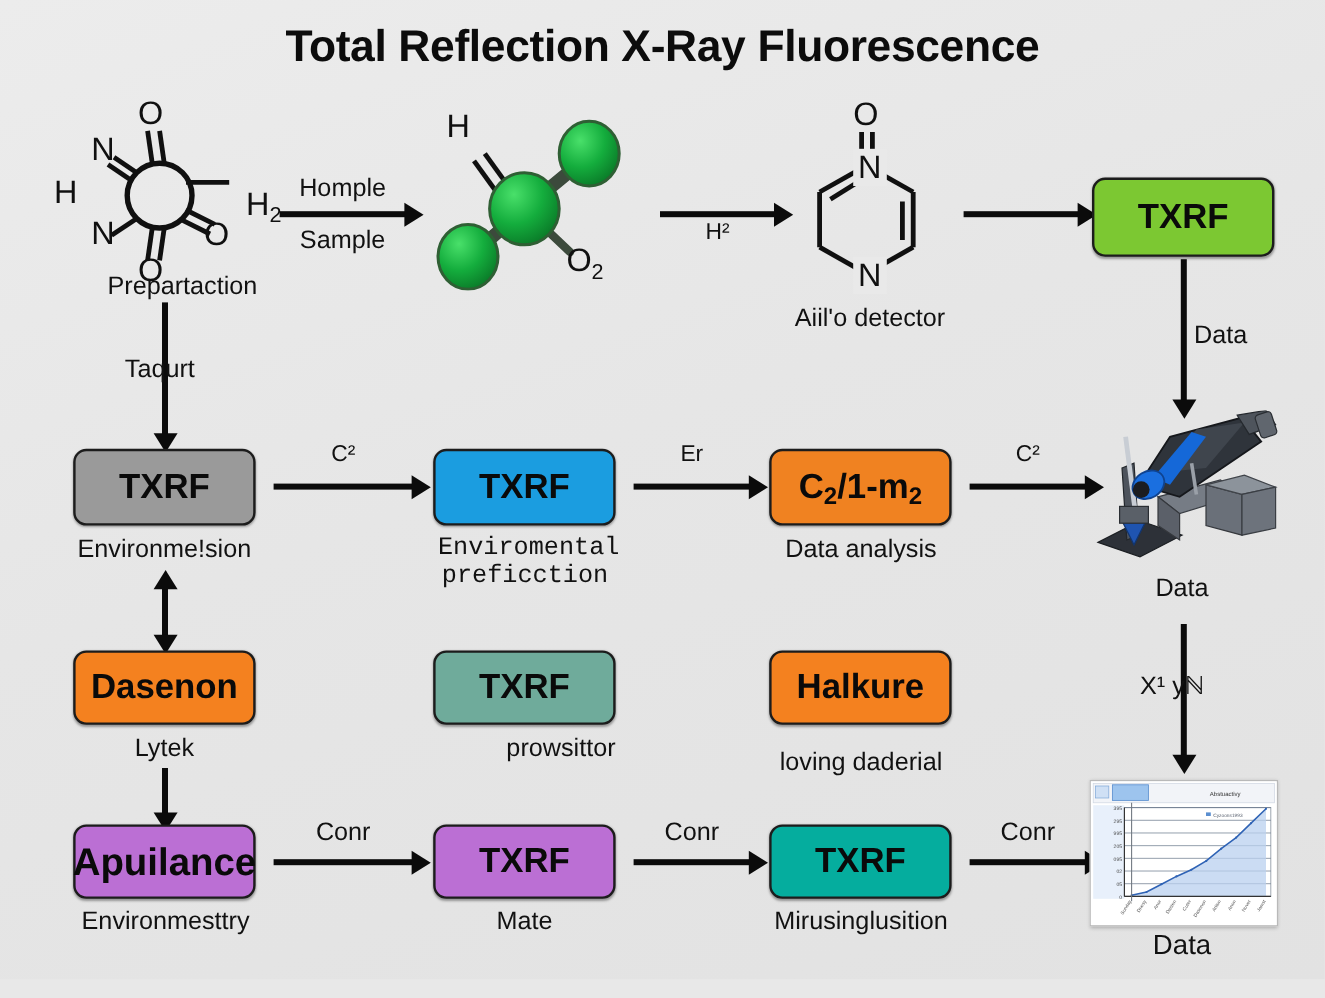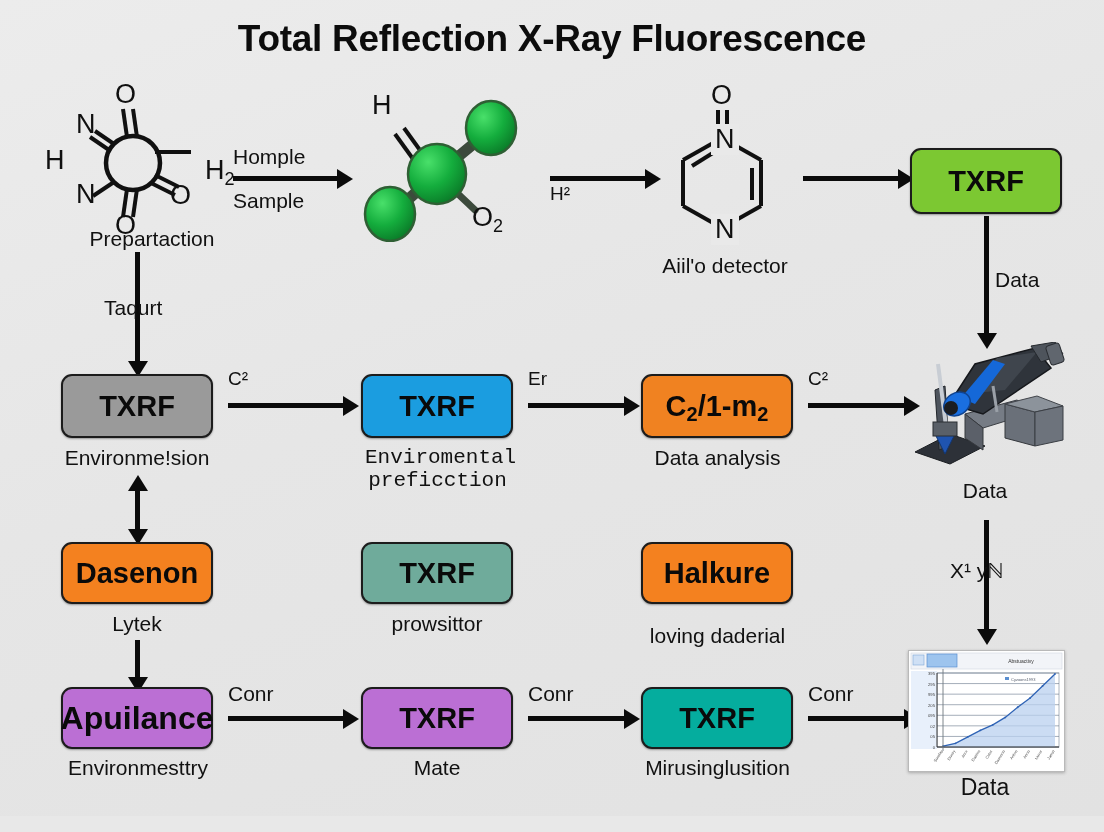--- a/index.html
+++ b/index.html
@@ -36,21 +36,21 @@
   
   .ah{position:absolute;height:5px;background:#0b0b0b;}
   .ah:after{content:"";position:absolute;right:-15px;top:-7.5px;
     border-left:16px solid #0b0b0b;border-top:10px solid transparent;border-bottom:10px solid transparent;}
   .av{position:absolute;width:5px;background:#0b0b0b;}
   .av:after{content:"";position:absolute;bottom:-15px;left:-7.5px;
     border-top:16px solid #0b0b0b;border-left:10px solid transparent;border-right:10px solid transparent;}
   .av.both:before{content:"";position:absolute;top:-15px;left:-7.5px;
     border-bottom:16px solid #0b0b0b;border-left:10px solid transparent;border-right:10px solid transparent;} 
 
-  .alab{position:absolute;font-size:21px;color:#111;text-align:left;white-space:nowrap;}
+  .alab{position:absolute;font-size:21px;color:#111;text-align:center;white-space:nowrap;}
   .alab.sm{font-size:19px;}
 
   
   .chem{position:absolute;font-size:27px;color:#101010;font-family:"Liberation Sans",sans-serif;}
   .chem sub{font-size:18px;}
 
   svg{display:block;}
 </style>
 </head>
 <body>
@@ -219,21 +219,21 @@
   <div class="av both" style="left:135px;top:490px;height:40px;"></div>
 
   <div class="box" style="left:61px;top:542px;width:152px;height:62px;background:#f4811f;">
     <span class="bt">Dasenon</span>
   </div>
   <div class="cap" style="left:61px;top:613px;width:152px;">Lytek</div>
 
   <div class="box" style="left:361px;top:542px;width:152px;height:62px;background:#6fab9b;">
     <span class="bt">TXRF</span>
   </div>
-  <div class="cap" style="left:361px;top:613px;width:152px;">prowsittor</div>
+  <div class="cap" style="left:361px;top:613px;width:152px;text-align:right;">prowsittor</div>
 
   <div class="box" style="left:641px;top:542px;width:152px;height:62px;background:#f4811f;">
     <span class="bt">Halkure</span>
   </div>
   <div class="cap" style="left:630px;top:625px;width:175px;">loving daderial</div>
 
   <div class="av" style="left:135px;top:640px;height:38px;"></div>
 
   <div class="box" style="left:61px;top:687px;width:152px;height:62px;background:#bb6fd4;">
     <span class="bt" style="font-size:32px;">Apuilance</span>

